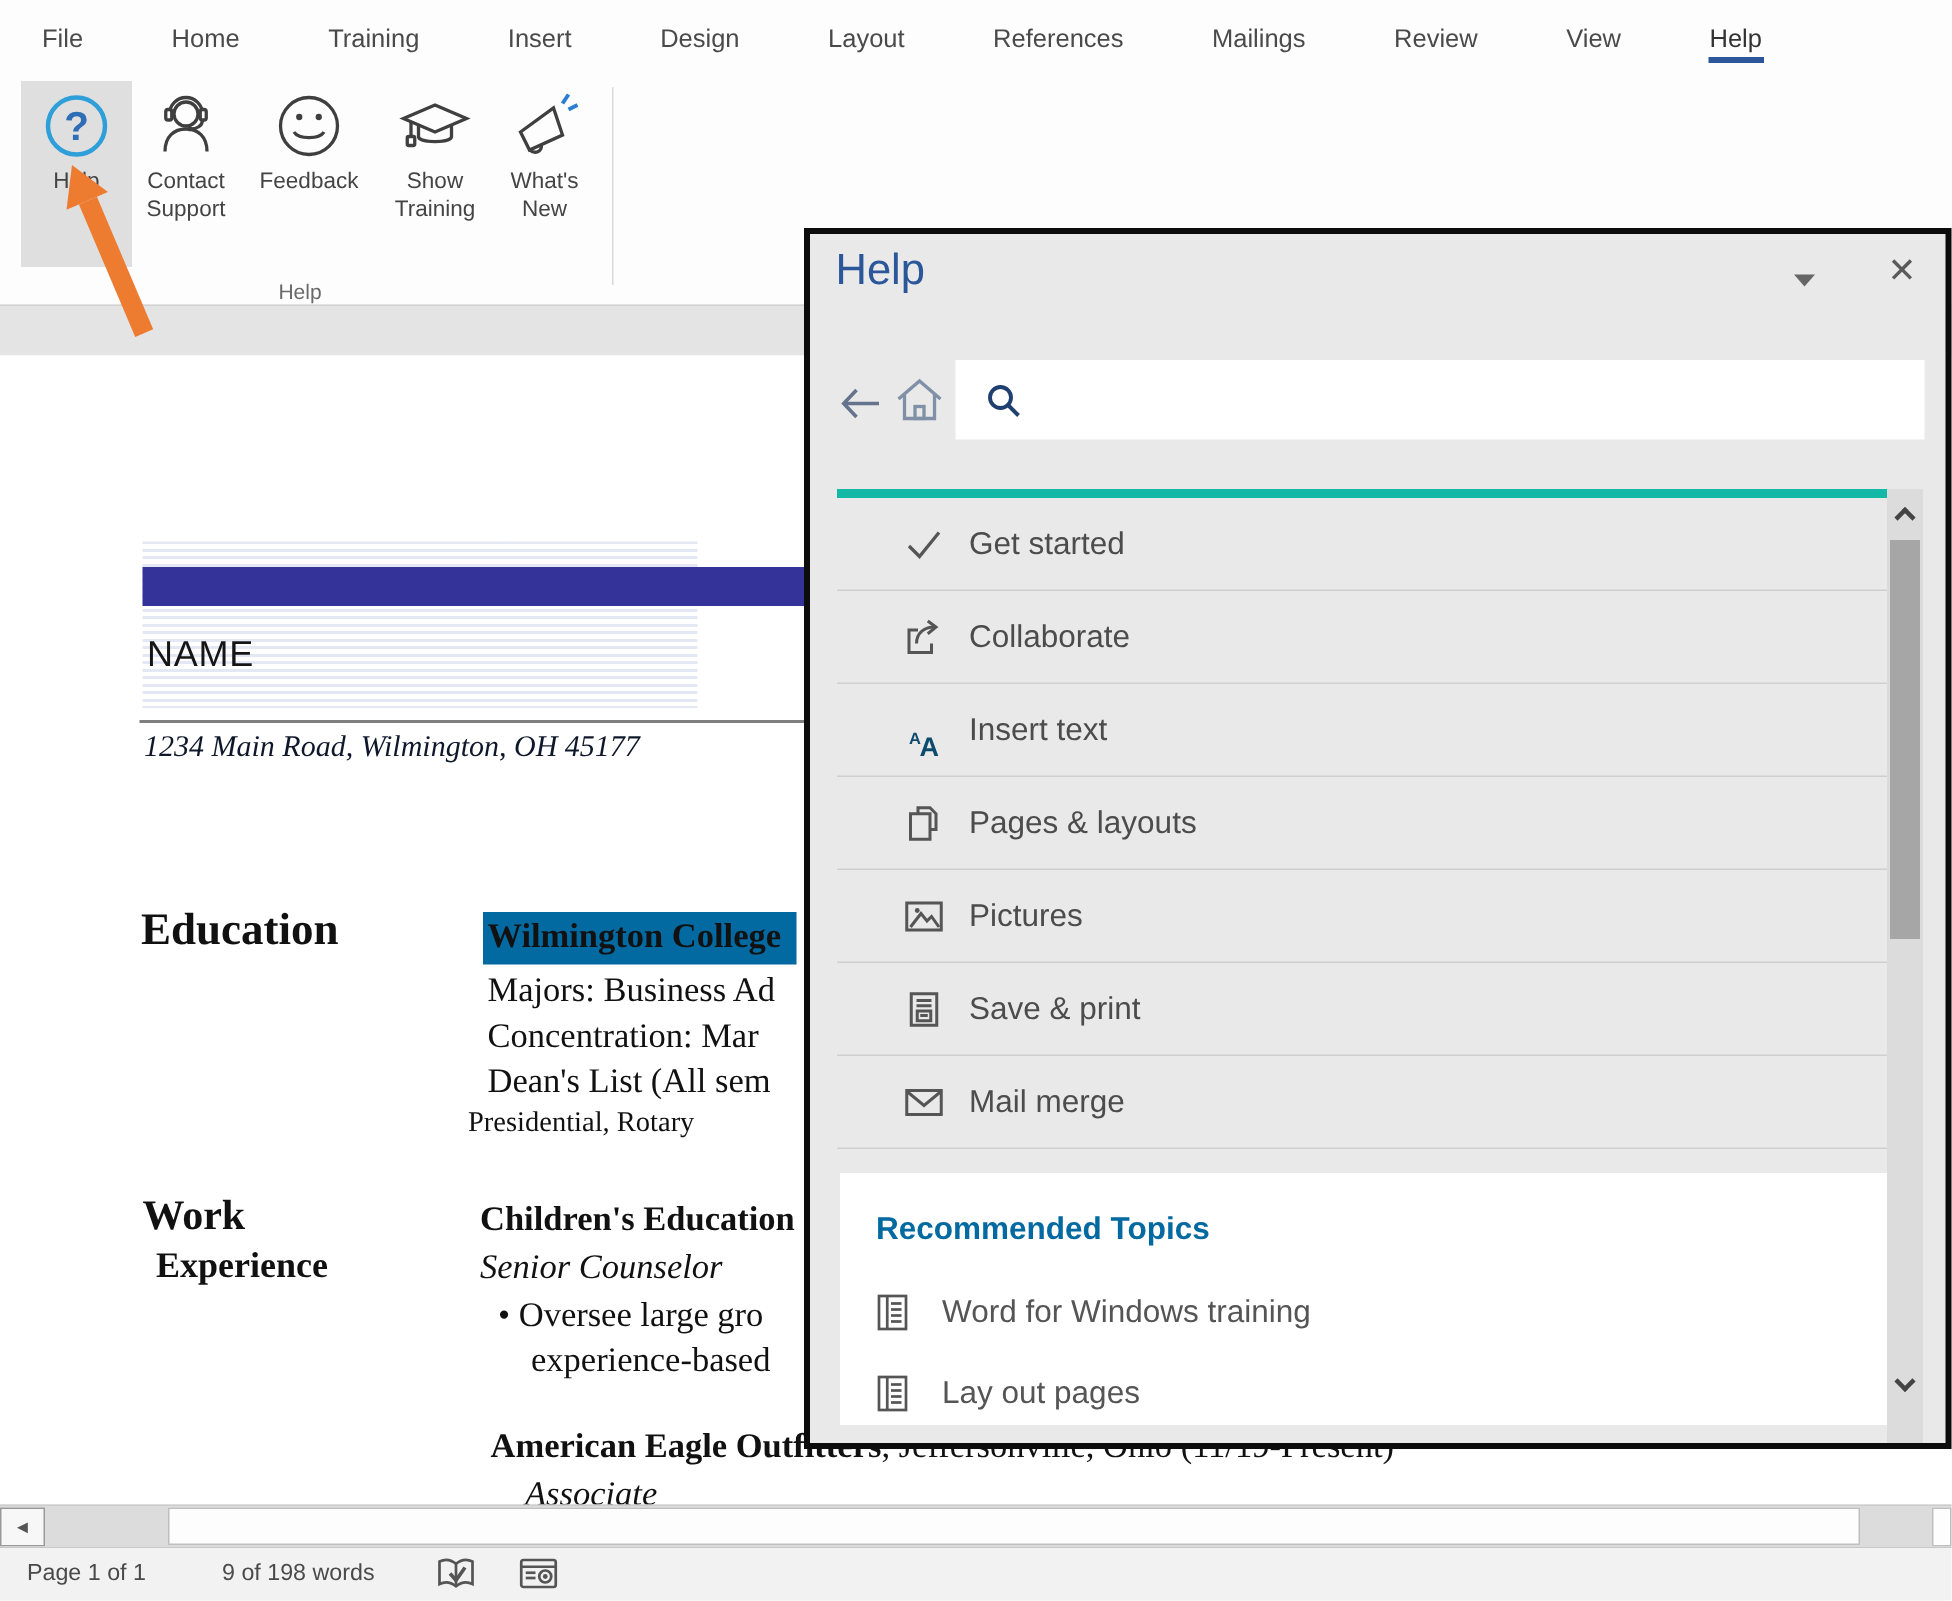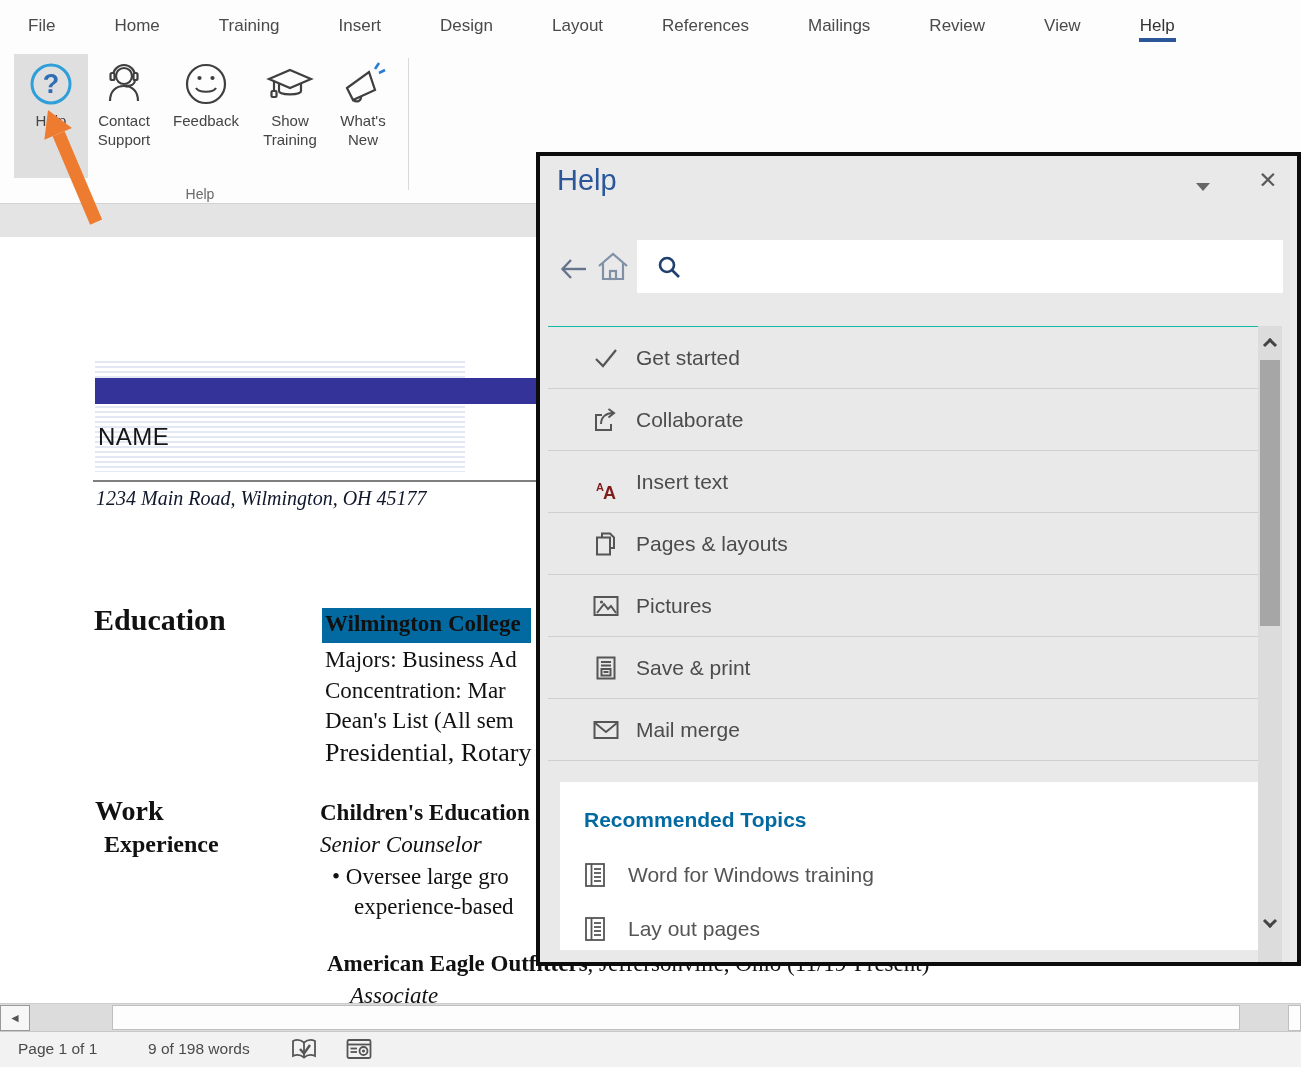--- a/index.html
+++ b/index.html
@@ -39,21 +39,21 @@
   .bluebar { left:95px; top:378px; width:465px; height:26px; background:#343399; }
   .doc-name { left:98px; top:423px; font-family:"Liberation Sans",sans-serif; font-size:24px; color:#151515; letter-spacing:0.5px; }
   .doc-rule { left:93px; top:480px; width:467px; height:2px; background:#7f7f7f; }
   .doc-address { left:96px; top:487px; font-family:Liberation Serif, serif; font-style:italic; font-size:20px; color:#0f172a; }
   .serif { font-family:Liberation Serif, serif; color:#111; }
   .edu-head { left:94px; top:603px; font-size:30px; font-weight:bold; }
   .edu-college { left:322px; top:608px; font-size:23px; font-weight:bold; background:#0369a1; padding:3px 10px 6px 3px; }
   .edu-l1 { left:325px; top:647px; font-size:23px; }
   .edu-l2 { left:325px; top:678px; font-size:23px; }
   .edu-l3 { left:325px; top:708px; font-size:23px; }
-  .edu-l4 { left:325px; top:738px; font-size:26px; }
+  .edu-l4 { left:312px; top:738px; font-size:19px; }
   .work-head1 { left:95px; top:795px; font-size:28px; font-weight:bold; }
   .work-head2 { left:104px; top:831px; font-size:24px; font-weight:bold; }
   .work-emp1 { left:320px; top:800px; font-size:23px; font-weight:bold; }
   .work-title1 { left:320px; top:832px; font-size:23px; font-style:italic; }
   .work-bullet1 { left:332px; top:864px; font-size:23px; }
   .work-bullet2 { left:354px; top:894px; font-size:23px; }
   .work-emp2 { left:327px; top:951px; font-size:23px; }
   .work-emp2 b { font-weight:bold; }
   .work-title2 { left:350px; top:983px; font-size:23px; font-style:italic; }
 
@@ -76,25 +76,25 @@
   .help-pane { position:absolute; left:536px; top:152px; width:765px; height:814px; background:#e9e9e9; border:4px solid #0c0c0c; z-index:20; }
   .hp-title { position:absolute; left:17px; top:8px; font-size:29px; color:#2b579a; }
   .hp-caret { position:absolute; left:652px; top:22px; width:22px; height:18px; display:flex; align-items:center; justify-content:center; }
   .hp-caret i { width:0; height:0; border-left:7px solid transparent; border-right:7px solid transparent; border-top:8px solid #666; }
   .hp-close { position:absolute; left:714px; top:10px; width:28px; height:28px; font-size:23px; color:#5a5a5a; display:flex; align-items:center; justify-content:center; }
   .hp-back { position:absolute; left:18px; top:100px; }
   .hp-home { position:absolute; left:56px; top:94px; }
   .hp-search { position:absolute; left:97px; top:84px; width:646px; height:53px; background:#fff; display:flex; align-items:center; }
   .hp-search svg { margin-left:20px; }
   .hp-search input { border:none; outline:none; flex:1; height:100%; font-size:19px; padding-left:12px; background:transparent; }
-  .hp-list { position:absolute; left:8px; top:170px; width:714px; border-top:1px solid #14b8a6; }
+  .hp-list { position:absolute; left:18px; top:170px; width:714px; border-top:6px solid #14b8a6; }
   .hp-row { height:62px; display:flex; align-items:center; padding-left:44px; border-bottom:1px solid #cfcfcf; }
   .hp-ic { width:28px; display:flex; justify-content:center; }
   .hp-lab { margin-left:16px; font-size:21px; color:#4c4c4c; }
-  .aa { font-size:18px; color:#7f1d1d; font-weight:bold;margin-top:22px; }
+  .aa { font-size:18px; color:#0c4a6e; font-weight:bold;margin-top:22px; }
   .aa .a1 { font-size:11px; vertical-align:8px; margin-right:-1px; }
   .hp-vscroll { position:absolute; left:718px; top:170px; width:24px; height:636px; background:#dcdcdc; }
   .vs-up { position:absolute; left:0; top:0; width:24px; height:32px; display:flex; align-items:center; justify-content:center; }
   .vs-thumb { position:absolute; left:2px; top:34px; width:20px; height:266px; background:#a6a6a6; }
   .vs-down { position:absolute; left:0; top:582px; width:24px; height:32px; display:flex; align-items:center; justify-content:center; }
   .chev { width:10px; height:10px; border-left:3px solid #444; border-bottom:3px solid #444; }
   .chev.up { transform:rotate(135deg); margin-top:6px; }
   .chev.down { transform:rotate(-45deg); margin-bottom:6px; }
   .hp-card { position:absolute; left:20px; top:626px; width:698px; height:168px; background:#fff; }
   .card-head { position:absolute; left:24px; top:26px; font-size:21px; font-weight:bold; color:#0369a1; }

